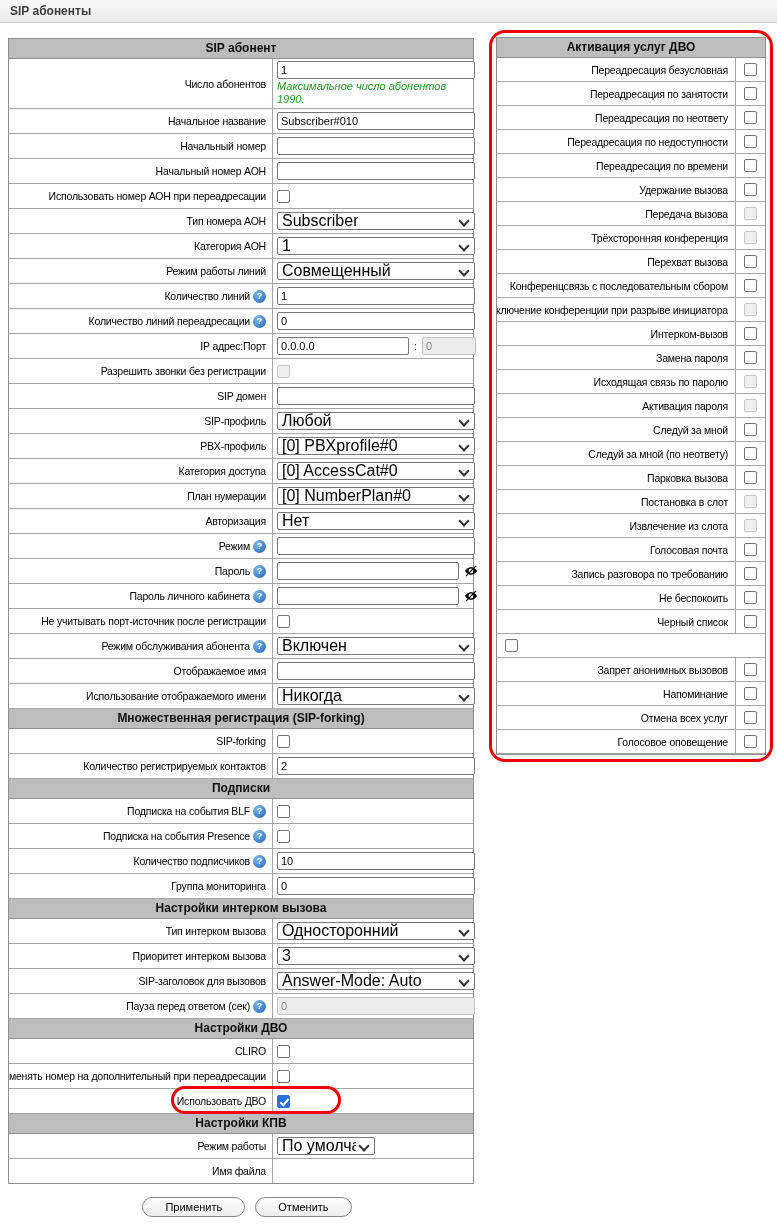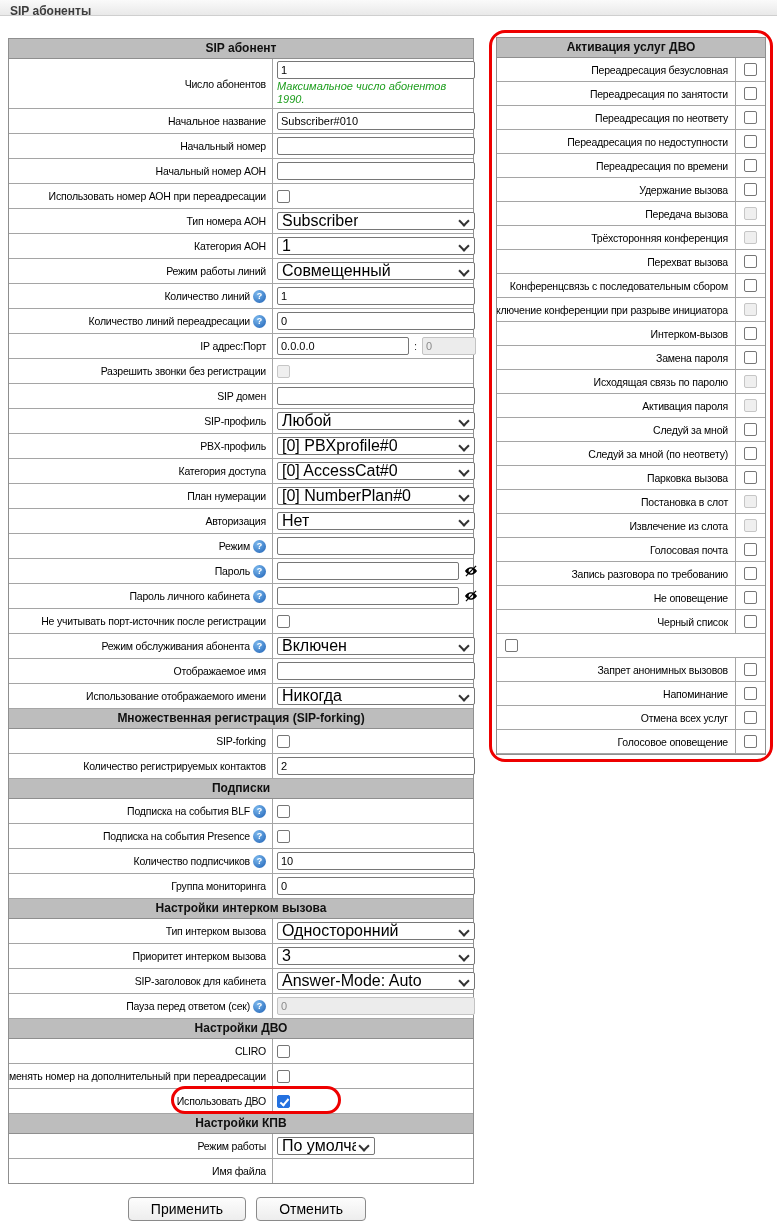--- a/index.html
+++ b/index.html
@@ -1,20 +1,20 @@
 <!DOCTYPE html>
 <html><head>
 <meta charset="utf-8">
 <style>
   * { margin:0; padding:0; }
   html,body { width:777px; height:1224px; background:#fff; overflow:hidden; }
   body { font-family:"Liberation Sans", sans-serif; position:relative; color:#000; }
 
   
-  .topbar { height:16px; background:linear-gradient(#fafafa,#e9e9e9); border-bottom:1px solid #cfcfcf;
+  .topbar { height:23px; background:linear-gradient(#fafafa,#e9e9e9); border-bottom:1px solid #cfcfcf;
             font-size:12px; font-weight:bold; color:#3c3c3c; line-height:23px; padding-left:10px; box-sizing:border-box; }
 
   
   #left-form { position:absolute; left:8px; top:38px; width:466px; border:1px solid #8f8f8f; box-sizing:border-box; background:#fff; }
   .section-header { background:#bdbdbd; text-align:center; font-weight:bold; font-size:12px; color:#101010;
                     height:19px; line-height:19px; border-bottom:1px solid #8f8f8f; }
   .form-row { display:flex; min-height:24px; border-bottom:1px solid #a5a5a5; position:relative; background:#fff; }
   #left-form > :last-child { border-bottom:none; }
   .cell-label { width:264px; box-sizing:border-box; border-right:1px solid #a5a5a5; display:flex;
                 justify-content:flex-end; align-items:center; gap:3px; padding:0 6px 0 4px;
@@ -62,21 +62,21 @@
               border-radius:16px; padding:4px; box-sizing:border-box; background:#fff; }
   #dvo-table { border:1px solid #8f8f8f; }
   .dvo-row { display:flex; min-height:23px; border-bottom:1px solid #a5a5a5; background:#fff; }
   #dvo-table > :last-child { border-bottom:none; }
   .dvo-label { flex:1; display:flex; align-items:center; justify-content:flex-end; padding:0 7px;
                font-size:10.5px; letter-spacing:-0.2px; border-right:1px solid #a5a5a5; overflow:hidden; white-space:nowrap; }
   .dvo-cb-cell { width:29px; flex:0 0 29px; display:flex; align-items:center; justify-content:center; }
 
   
   .buttons { position:absolute; left:8px; top:1197px; width:478px; display:flex; justify-content:center; gap:10px; }
-  .btn { font-family:inherit; font-size:14px; padding:3px 22px; border:1px solid #8a8a8a; border-radius:4px;
+  .btn { font-family:inherit; font-size:11px; padding:3px 22px; border:1px solid #8a8a8a; border-radius:10px;
          background:linear-gradient(#fdfdfd,#ededed); color:#000; cursor:pointer; }
 </style>
 </head>
 <body>
 
 <div class="topbar">SIP абоненты</div>
 
 <div id="left-form">
     <div class="section-header">SIP абонент</div>
     <div class="form-row tall">
@@ -401,21 +401,21 @@
       </div>
       <div class="cell-field">
         <div class="sel">
           <span class="sel-text">3</span>
           <span class="chev"></span>
         </div>
       </div>
     </div>
     <div class="form-row">
       <div class="cell-label">
-        <span class="lbl">SIP-заголовок для кабинета</span>
+        <span class="lbl">SIP-заголовок для вызовов</span>
       </div>
       <div class="cell-field">
         <div class="sel">
           <span class="sel-text">Answer-Mode: Auto</span>
           <span class="chev"></span>
         </div>
       </div>
     </div>
     <div class="form-row">
       <div class="cell-label">
@@ -602,21 +602,21 @@
             <span class="cb"></span>
           </div>
         </div>
         <div class="dvo-row">
           <div class="dvo-label">Запись разговора по требованию</div>
           <div class="dvo-cb-cell">
             <span class="cb"></span>
           </div>
         </div>
         <div class="dvo-row">
-          <div class="dvo-label">Не оповещение</div>
+          <div class="dvo-label">Не беспокоить</div>
           <div class="dvo-cb-cell">
             <span class="cb"></span>
           </div>
         </div>
         <div class="dvo-row">
           <div class="dvo-label">Черный список</div>
           <div class="dvo-cb-cell">
             <span class="cb"></span>
           </div>
         </div>

